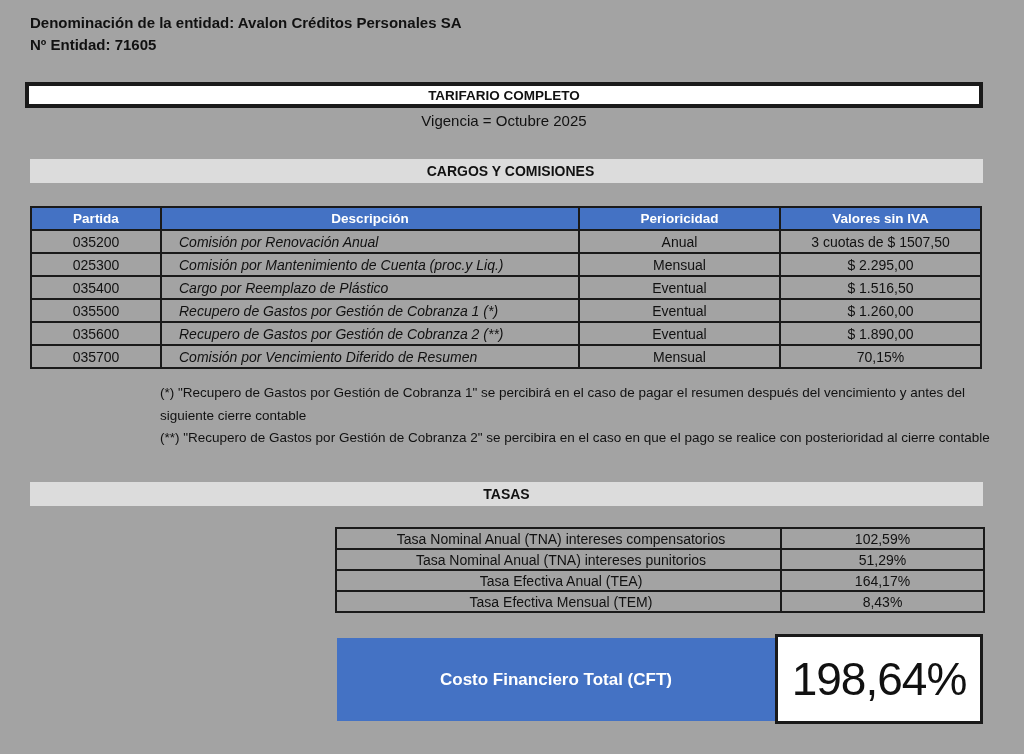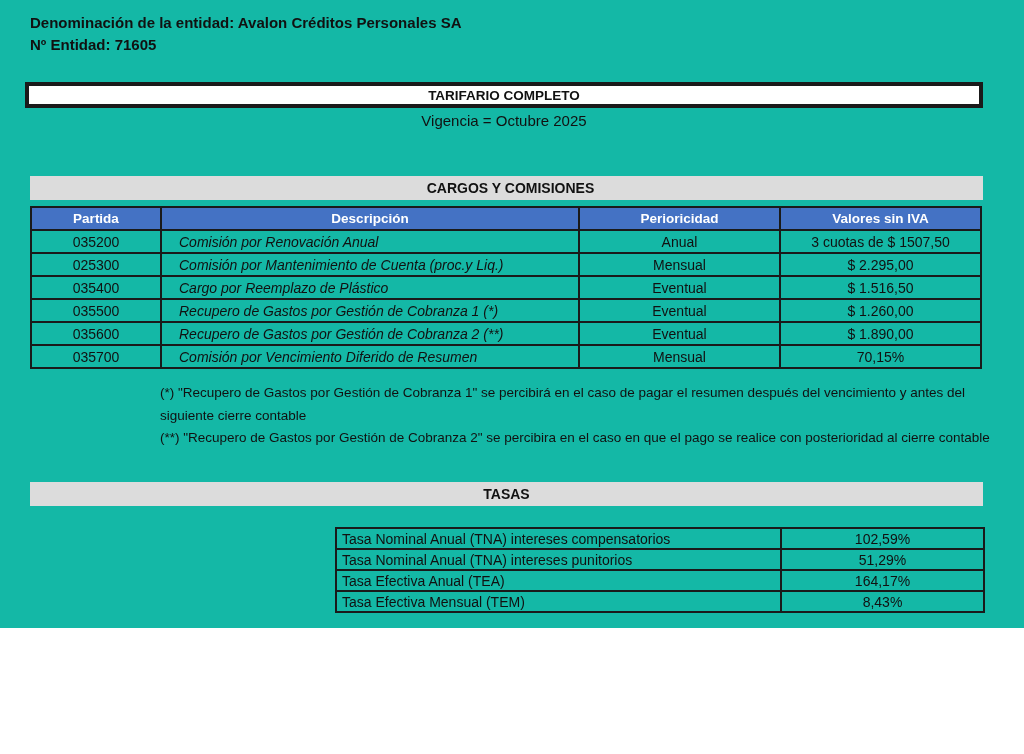--- a/index.html
+++ b/index.html
@@ -9,22 +9,22 @@
   }
   *{margin:0;padding:0;box-sizing:border-box;}
   body{
     background:#fff;
     font-family:"Liberation Sans", sans-serif;
     color:#111;
   }
   .page{
     position:relative;
     width:1024px;
-    height:628px;
-    background:#14b8a6;
+    height:754px;
+    background:#a3a3a3;
     overflow:hidden;
   }
   
   .entity{
     position:absolute;
     left:30px; top:12px;
     font-weight:bold;
     font-size:15px;
     line-height:22px;
   }
@@ -49,21 +49,21 @@
   
   .section-bar{
     position:absolute;
     left:30px;
     width:953px; height:24px;
     background:var(--section-gray);
     display:flex; align-items:center; justify-content:center;
     font-weight:bold;
     font-size:14px;
   }
-  .bar-charges{ top:176px;padding-left:8px; }
+  .bar-charges{ top:159px;padding-left:8px; }
   .bar-rates{ top:482px;text-align:center; }
   
   table{ border-collapse:collapse; }
   .charges-table{
     position:absolute;
     left:30px; top:206px;
     width:950px;
     table-layout:fixed;
   }
   .charges-table th, .charges-table td{
@@ -110,21 +110,21 @@
   }
   .rates-table td{
     border:2px solid var(--border-black);
     height:21px;
     font-size:14px;
     overflow:hidden;
     white-space:nowrap;
   }
   .rates-table td.label{
     width:445px;
-    text-align:left;
+    text-align:center;
     padding-left:5px;
   }
   .rates-table td.value{
     width:203px;
     text-align:center;
   }
   
   .cft-label{
     position:absolute;
     left:337px; top:638px;

